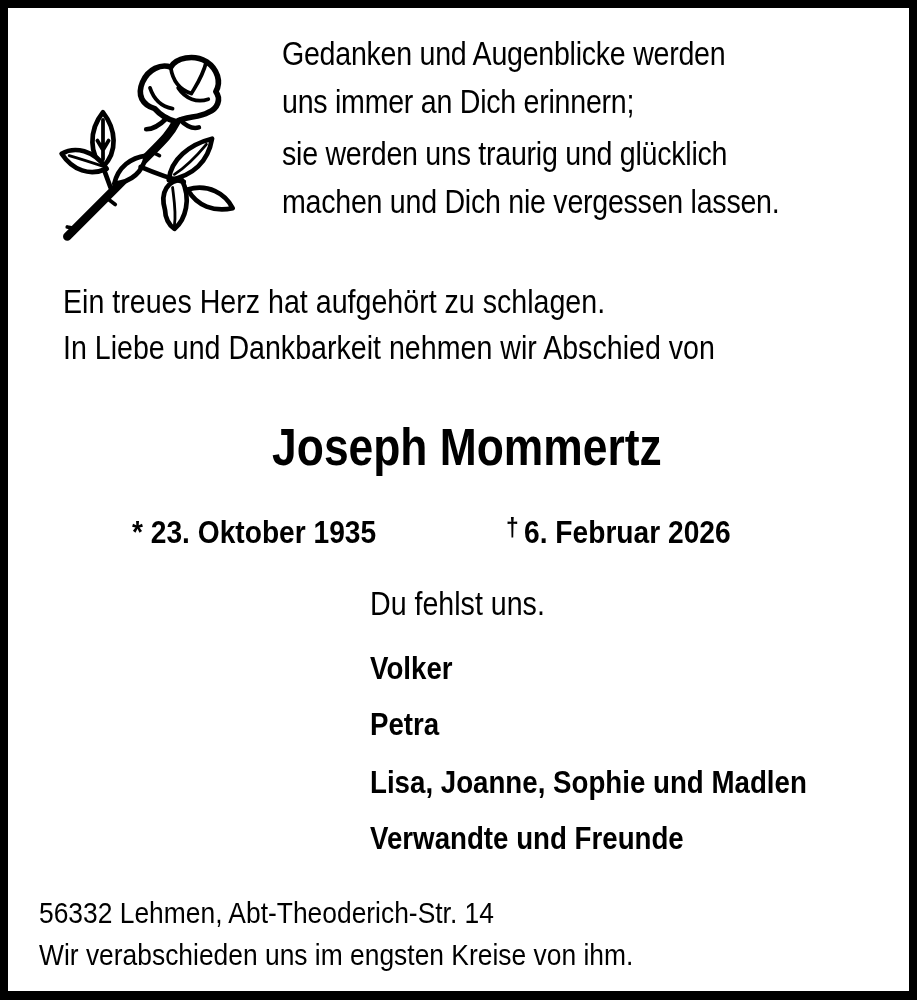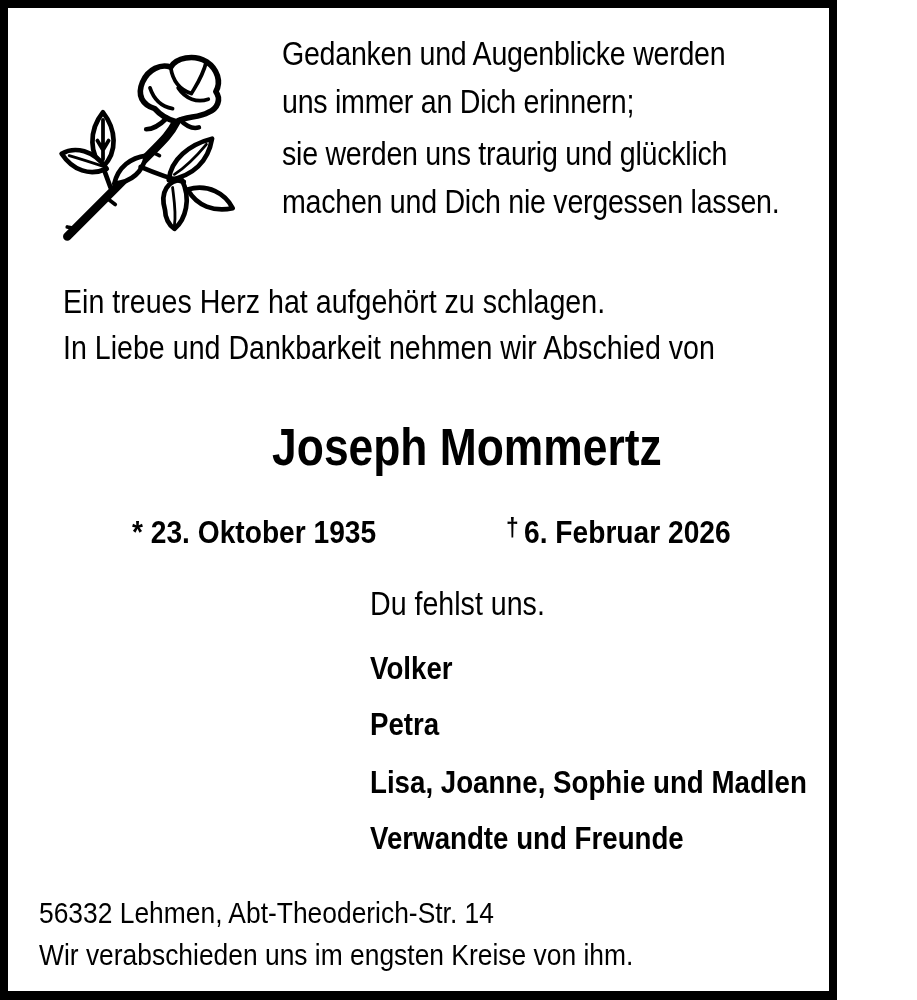--- a/index.html
+++ b/index.html
@@ -11,21 +11,21 @@
       width: 917px;
       height: 1000px;
       position: relative;
       overflow: hidden;
       font-family: "Liberation Sans", "DejaVu Sans", sans-serif;
       color: #000;
     }
     .frame {
       position: absolute;
       left: 0; top: 0;
-      width: 837px; height: 1000px;
+      width: 917px; height: 1000px;
       box-sizing: border-box;
       border: 8px solid #000;
       border-bottom-width: 9px;
       background: #fff;
     }
     .rose {
       position: absolute;
       left: 48px;
       top: 38px;
       width: 188px;

